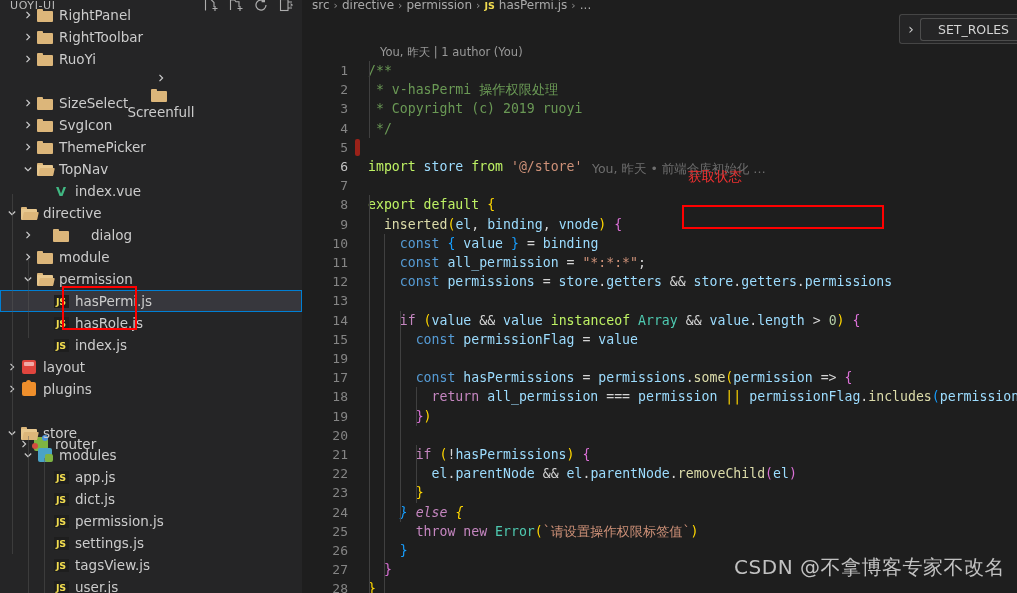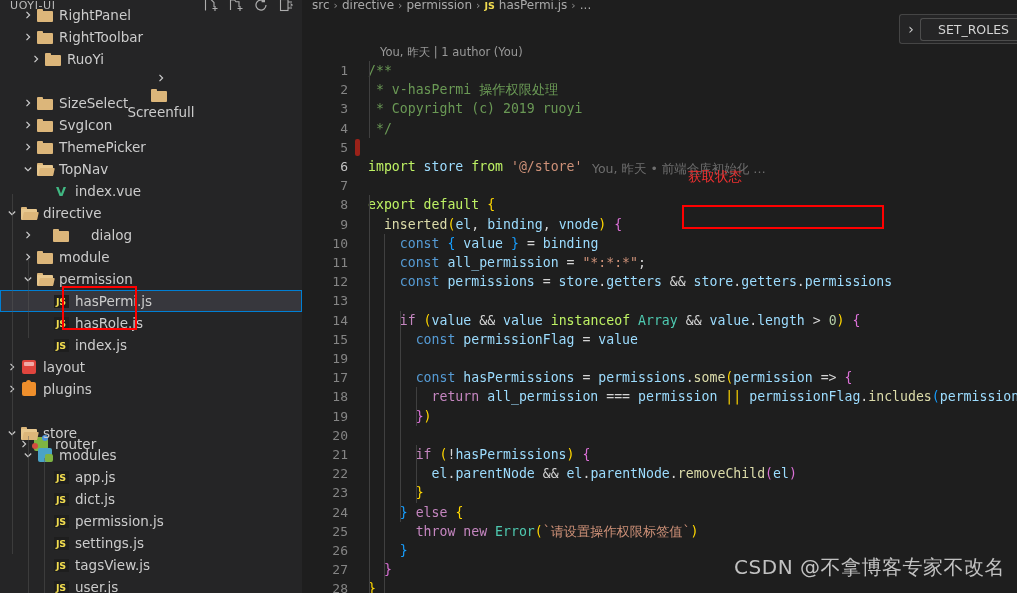--- a/index.html
+++ b/index.html
@@ -218,21 +218,21 @@
             </svg>
           </span>
           <span class="ficon">
             <span class="fold ">
               <span class="tab"></span>
               <span class="body"></span>
             </span>
           </span>
           <span class="lbl">RightToolbar</span>
         </div>
-        <div class="row" style="top: 40px; position: absolute; left: 0px; right: 0px; padding-left: 28px;">
+        <div class="row" style="top: 40px; position: absolute; left: 0px; right: 0px; padding-left: 20px;">
           <span class="twisty">
             <svg width="10" height="10" viewBox="0 0 10 10" fill="none" stroke="#cccccc" stroke-width="1.2">
               <path d="M3.5 1.8 L6.6 5 L3.5 8.2"></path>
             </svg>
           </span>
           <span class="ficon">
             <span class="fold ">
               <span class="tab"></span>
               <span class="body"></span>
             </span>
@@ -574,21 +574,21 @@
         <div class="cl" style="top: 345.6px;"><span class="t-plain">      </span><span class="t-p2">}</span><span class="t-p1">)</span></div>
         <div class="ln" style="top: 364.8px;">20</div>
         <div class="cl" style="top: 364.8px;"></div>
         <div class="ln" style="top: 384px;">21</div>
         <div class="cl" style="top: 384px;"><span class="t-plain">      </span><span class="t-ctl">if</span><span class="t-plain"> </span><span class="t-p1">(</span><span class="t-plain">!</span><span class="t-var">hasPermissions</span><span class="t-p1">)</span><span class="t-plain"> </span><span class="t-p2">{</span></div>
         <div class="ln" style="top: 403.2px;">22</div>
         <div class="cl" style="top: 403.2px;"><span class="t-plain">        </span><span class="t-var">el</span><span class="t-plain">.</span><span class="t-var">parentNode</span><span class="t-plain"> &amp;&amp; </span><span class="t-var">el</span><span class="t-plain">.</span><span class="t-var">parentNode</span><span class="t-plain">.</span><span class="t-fn">removeChild</span><span class="t-p2">(</span><span class="t-var">el</span><span class="t-p2">)</span></div>
         <div class="ln" style="top: 422.4px;">23</div>
         <div class="cl" style="top: 422.4px;"><span class="t-plain">      </span><span class="t-p1">}</span></div>
         <div class="ln" style="top: 441.6px;">24</div>
-        <div class="cl" style="top: 441.6px;"><span class="t-plain">    </span><span class="t-p3">}</span><span class="t-plain"> </span><span class="t-ctl">else</span><span class="t-plain"> </span><span class="t-p1">{</span></div>
+        <div class="cl" style="top: 441.6px; font-style: italic;"><span class="t-plain">    </span><span class="t-p3">}</span><span class="t-plain"> </span><span class="t-ctl">else</span><span class="t-plain"> </span><span class="t-p1">{</span></div>
         <div class="ln" style="top: 460.8px;">25</div>
         <div class="cl" style="top: 460.8px;"><span class="t-plain">      </span><span class="t-ctl">throw</span><span class="t-plain"> </span><span class="t-ctl">new</span><span class="t-plain"> </span><span class="t-cls">Error</span><span class="t-p1">(</span><span class="t-str">`请设置操作权限标签值`</span><span class="t-p1">)</span></div>
         <div class="ln" style="top: 480px;">26</div>
         <div class="cl" style="top: 480px;"><span class="t-plain">    </span><span class="t-p3">}</span></div>
         <div class="ln" style="top: 499.2px;">27</div>
         <div class="cl" style="top: 499.2px;"><span class="t-plain">  </span><span class="t-p2">}</span></div>
         <div class="ln" style="top: 518.4px;">28</div>
         <div class="cl" style="top: 518.4px;"><span class="t-p1">}</span></div>
         <div class="chg" style="top: 77.8px; height: 17.2px;"></div>
         <div class="igd" style="left: 66.5px; top: 0px; height: 76.8px;"></div>

